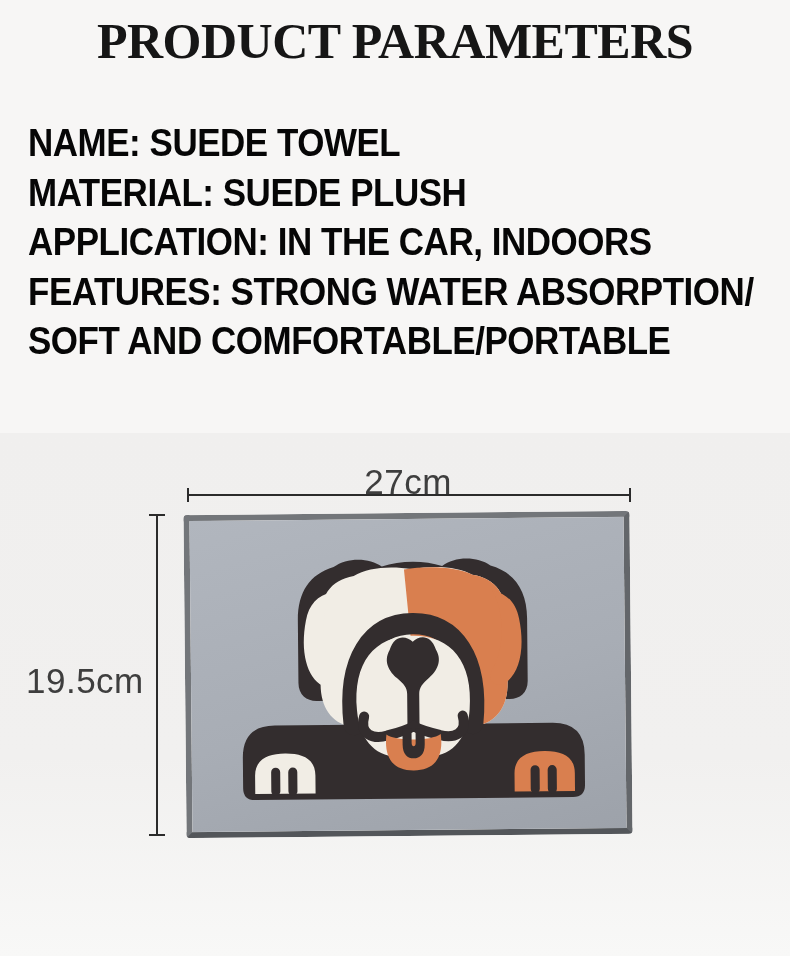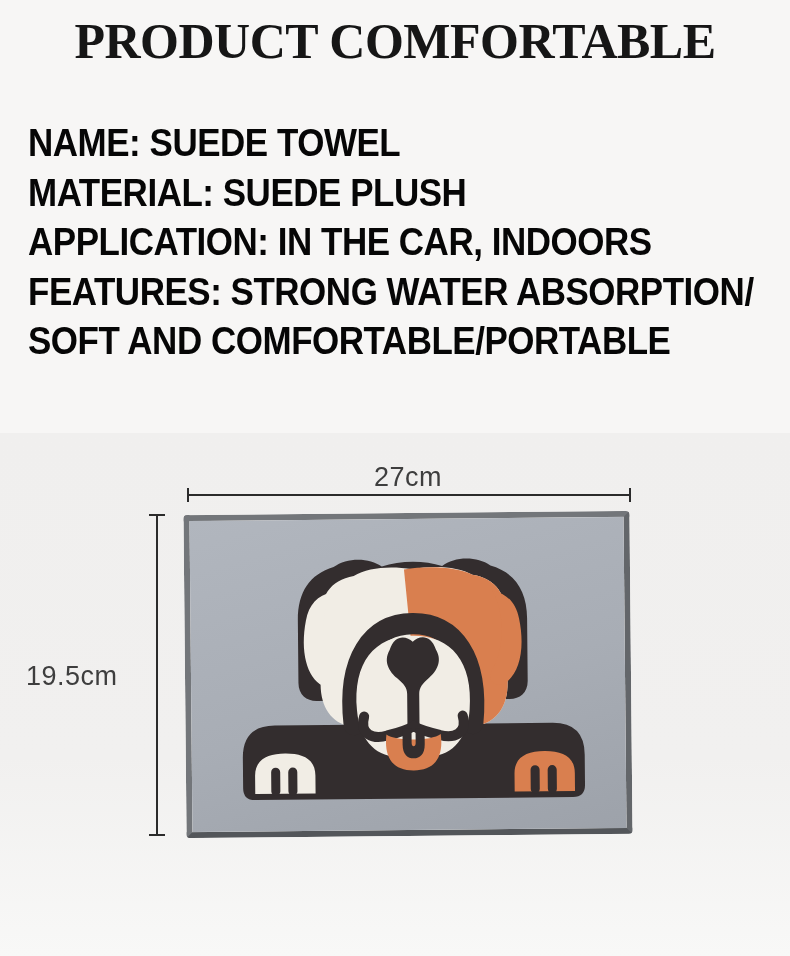--- a/index.html
+++ b/index.html
@@ -19,21 +19,21 @@
     font-weight:700; font-size:38px; line-height:49.5px; letter-spacing:-0.5px;
     color:#060606; white-space:nowrap;
     transform:scaleX(0.92); transform-origin:0 0;
   }
   
   .photo-section {
     position:absolute; left:0; top:433px; width:790px; height:523px;
     background:linear-gradient(180deg,#f0efee 0%,#f1f0ef 62%,#f8f8f7 100%);
   }
   .dim-label {
-    position:absolute; font-size:27px; color:#3e3e3e; letter-spacing:0.5px; white-space:nowrap;
+    position:absolute; font-size:35px; color:#3e3e3e; letter-spacing:0.5px; white-space:nowrap;
   }
   .dim-label-w { left:308px; top:29px; width:200px; text-align:center; }
   .dim-label-h { left:26px; top:228px; width:120px; text-align:left; }
   .dim-line-h { position:absolute; left:187px; top:61px; width:444px; height:2px; background:#2b2b2b; }
   .dim-line-v { position:absolute; left:156px; top:81px; width:2px; height:322px; background:#2b2b2b; }
   .tick-v { position:absolute; width:2px; height:14px; background:#2b2b2b; top:-6px; }
   .tick-v.t-left  { left:0; }
   .tick-v.t-right { right:0; }
   .tick-h { position:absolute; height:2px; width:16px; background:#2b2b2b; left:-7px; }
   .tick-h.t-top { top:0; }
@@ -46,21 +46,21 @@
     border-radius:4px; transform:rotate(-0.55deg);
   }
   .dog-svg { position:absolute; left:41px; top:38px; width:362px; height:252px; }
 </style>
 </head>
 <body>
 
 <div class="page">
 
   <div class="top-section">
-    <h1 class="page-title">PRODUCT COMFORTABLE</h1>
+    <h1 class="page-title">PRODUCT PARAMETERS</h1>
     <div class="params">
       <div class="param-line">NAME: SUEDE TOWEL</div>
       <div class="param-line">MATERIAL: SUEDE PLUSH</div>
       <div class="param-line">APPLICATION: IN THE CAR, INDOORS</div>
       <div class="param-line">FEATURES: STRONG WATER ABSORPTION/</div>
       <div class="param-line">SOFT AND COMFORTABLE/PORTABLE</div>
     </div>
   </div>
 
   <div class="photo-section">

